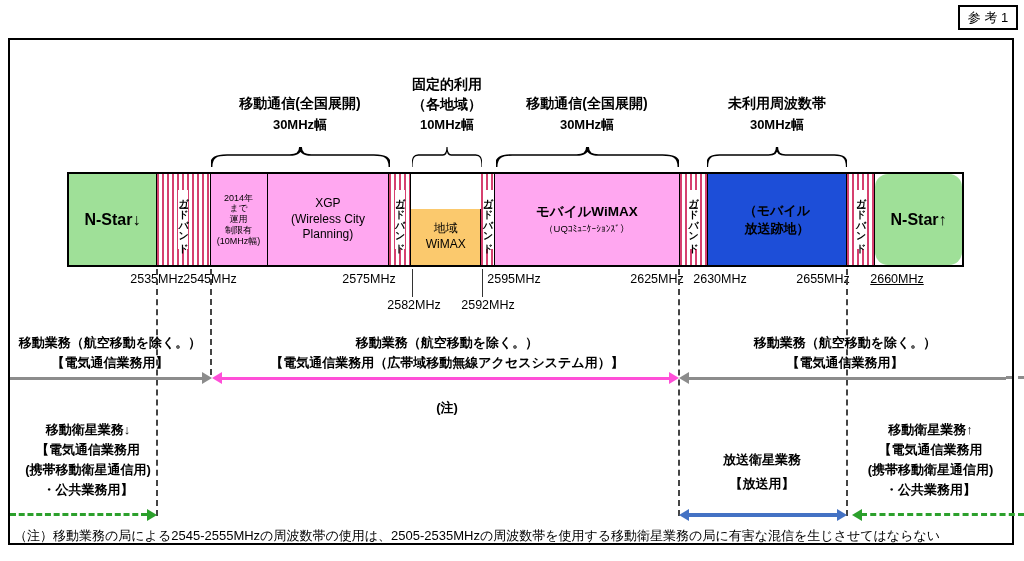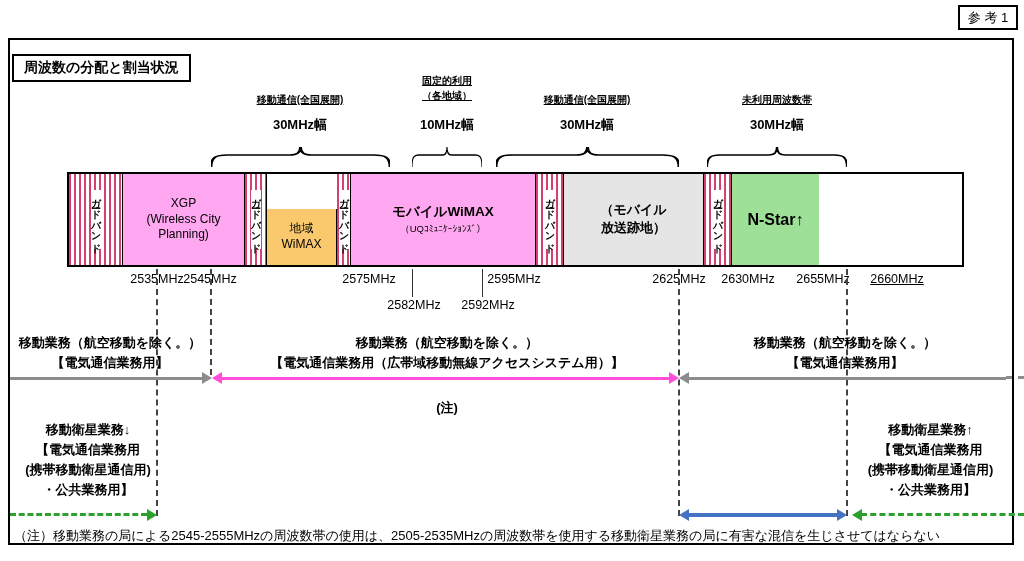--- a/index.html
+++ b/index.html
@@ -9,33 +9,33 @@
   .ctr{text-align:center;}
   .pre{white-space:pre-line;}
 
   .page-title{left:20px;top:6px;width:930px;text-align:center;font-size:23px;font-weight:bold;letter-spacing:1px;}
   .badge{left:958px;top:5px;width:60px;height:25px;border:2px solid #000;box-sizing:border-box;
          display:flex;align-items:center;justify-content:center;font-size:13px;}
   .mainbox{left:8px;top:38px;width:1006px;height:507px;border:2px solid #000;box-sizing:border-box;}
   .section-label{left:12px;top:54px;border:2px solid #000;background:#fff;padding:3px 10px;
                  font-size:14px;font-weight:bold;}
 
-  .ann-t{font-size:10px;font-weight:bold;line-height:1.45;text-decoration:underline;}
+  .ann-t{font-size:14px;font-weight:bold;line-height:1.45;}
   .ann-w{font-size:13px;font-weight:bold;}
   .brace{position:absolute;}
 
   .bar{left:67px;top:172px;width:897px;height:95px;border:2px solid #000;box-sizing:border-box;
        display:flex;align-items:stretch;}
   .seg{box-sizing:border-box;border-right:1px solid #000;display:flex;flex-direction:column;
        align-items:center;justify-content:center;overflow:hidden;}
   .seg:last-child{border-right:none;}
   .green{background:#9fe098;}
   .pink{background:#ffa7f0;}
   .orange{background:#fbc96d;margin-top:35px;}
-  .lblue{background:#e5e5e5;font-family:Liberation Mono, monospace;}
+  .lblue{background:#1d4ed8;}
   .guard{background:repeating-linear-gradient(90deg,#d6406f 0px,#d6406f 2px,#ffffff 2px,#ffffff 5px);}
   .vtxt{writing-mode:vertical-rl;text-orientation:upright;font-size:10px;font-weight:bold;
         background:#fff;line-height:1;padding:1px 0;}
   .seg-lg{font-size:16px;font-weight:bold;}
   .seg-sm{font-size:9px;line-height:1.2;text-align:center;}
   .seg-md{font-size:12px;line-height:1.3;text-align:center;}
   .seg-wx{font-size:13.5px;font-weight:bold;}
   .seg-sub{font-size:9.5px;margin-top:2px;}
   .seg-bb{font-size:13px;font-weight:bold;line-height:1.35;text-align:center;}
 
@@ -55,21 +55,20 @@
 
   .footnote{left:14px;top:527px;width:1000px;font-size:13px;}
 </style>
 </head>
 <body>
 
 <div class="canvas">
 
   <div class="abs badge">参 考 1</div>
   <div class="abs mainbox"></div>
-  <div class="abs section-label">周波数の分配と割当状況</div>
 
   <div class="abs ann-t ctr" style="left:200px;top:93px;width:200px;">移動通信(全国展開)</div>
   <div class="abs ann-w ctr" style="left:200px;top:116px;width:200px;">30MHz幅</div>
 
   <div class="abs ann-t ctr pre" style="left:387px;top:74px;width:120px;">固定的利用
 （各地域）</div>
   <div class="abs ann-w ctr" style="left:387px;top:116px;width:120px;">10MHz幅</div>
 
   <div class="abs ann-t ctr" style="left:487px;top:93px;width:200px;">移動通信(全国展開)</div>
   <div class="abs ann-w ctr" style="left:487px;top:116px;width:200px;">30MHz幅</div>
@@ -84,22 +83,32 @@
       <path d="M0,20 C0,10 3,8 9,8 L44,8 C48,8 50,6 50,0 C50,6 52,8 56,8 L91,8 C97,8 100,10 100,20" fill="none" stroke="#000" stroke-width="1.6"></path>
     </svg>
   <svg class="brace" style="left:496px;top:147px;width:183px;height:20px;" viewBox="0 0 100 20" preserveAspectRatio="none">
       <path d="M0,20 C0,10 3,8 9,8 L44,8 C48,8 50,6 50,0 C50,6 52,8 56,8 L91,8 C97,8 100,10 100,20" fill="none" stroke="#000" stroke-width="1.6"></path>
     </svg>
   <svg class="brace" style="left:707px;top:147px;width:140px;height:20px;" viewBox="0 0 100 20" preserveAspectRatio="none">
       <path d="M0,20 C0,10 3,8 9,8 L44,8 C48,8 50,6 50,0 C50,6 52,8 56,8 L91,8 C97,8 100,10 100,20" fill="none" stroke="#000" stroke-width="1.6"></path>
     </svg>
 
   <div class="abs bar">
+    <div class="seg green" style="width:88px;">
+        <span class="seg-lg">N-Star↓</span>
+      </div>
     <div class="seg guard" style="width:54px;">
         <span class="vtxt">ガードバンド</span>
+      </div>
+    <div class="seg pink" style="width:57px;">
+        <span class="seg-sm pre">2014年
+まで
+運用
+制限有
+(10MHz幅)</span>
       </div>
     <div class="seg pink" style="width:122px;">
         <span class="seg-md pre">XGP
 (Wireless City
 Planning)</span>
       </div>
     <div class="seg guard" style="width:22px;">
         <span class="vtxt">ガードバンド</span>
       </div>
     <div class="seg orange" style="width:70px;">
@@ -116,31 +125,31 @@
     <div class="seg guard" style="width:28px;">
         <span class="vtxt">ガードバンド</span>
       </div>
     <div class="seg lblue" style="width:140px;">
         <span class="seg-bb pre">（モバイル
 放送跡地）</span>
       </div>
     <div class="seg guard" style="width:28px;">
         <span class="vtxt">ガードバンド</span>
       </div>
-    <div class="seg green" style="width:87px;">
+    <div class="seg green" style="width:87px;border-radius:13px;">
         <span class="seg-lg">N-Star↑</span>
       </div>
   </div>
 
   <div class="abs tick" style="left:127px;">2535MHz</div>
   <div class="abs tick" style="left:180px;">2545MHz</div>
   <div class="abs tick" style="left:339px;">2575MHz</div>
   <div class="abs tick" style="left:484px;">2595MHz</div>
-  <div class="abs tick" style="left:649px;">2625MHz</div>
-  <div class="abs tick" style="left:718px;">2630MHz</div>
+  <div class="abs tick" style="left:627px;">2625MHz</div>
+  <div class="abs tick" style="left:690px;">2630MHz</div>
   <div class="abs tick" style="left:793px;">2655MHz</div>
   <div class="abs tick" style="left:867px;text-decoration:underline;">2660MHz</div>
 
   <div class="abs conn" style="left:412px;"></div>
   <div class="abs conn" style="left:482px;"></div>
   <div class="abs tick2" style="left:384px;">2582MHz</div>
   <div class="abs tick2" style="left:458px;">2592MHz</div>
 
   <div class="abs vdash" style="left:156px;top:269px;height:247px;"></div>
   <div class="abs vdash" style="left:210px;top:269px;height:106px;"></div>
@@ -165,20 +174,22 @@
   <div class="abs line gray-bg" style="left:688px;top:377px;width:318px;"></div>
   <div class="abs dash-gray" style="left:1006px;top:376px;width:18px;"></div>
 
   <div class="abs svc4 ctr pre" style="left:8px;top:420px;width:160px;">移動衛星業務↓
 【電気通信業務用
 (携帯移動衛星通信用)
 ・公共業務用】</div>
   <div class="abs dash-green" style="left:10px;top:513px;width:137px;"></div>
   <div class="abs hd" style="left:147px;top:509px;border-left:10px solid #2ca02c;"></div>
 
+  <div class="abs svc4 ctr pre" style="left:682px;top:448px;width:160px;line-height:24px;">放送衛星業務
+【放送用】</div>
   <div class="abs hd" style="left:679px;top:509px;border-right:10px solid #4472c4;"></div>
   <div class="abs" style="left:688px;top:513px;width:150px;height:4px;background:#4472c4;"></div>
   <div class="abs hd" style="left:837px;top:509px;border-left:10px solid #4472c4;"></div>
 
   <div class="abs svc4 ctr pre" style="left:848px;top:420px;width:165px;">移動衛星業務↑
 【電気通信業務用
 (携帯移動衛星通信用)
 ・公共業務用】</div>
   <div class="abs hd" style="left:852px;top:509px;border-right:10px solid #2ca02c;"></div>
   <div class="abs dash-green" style="left:861px;top:513px;width:163px;"></div>

